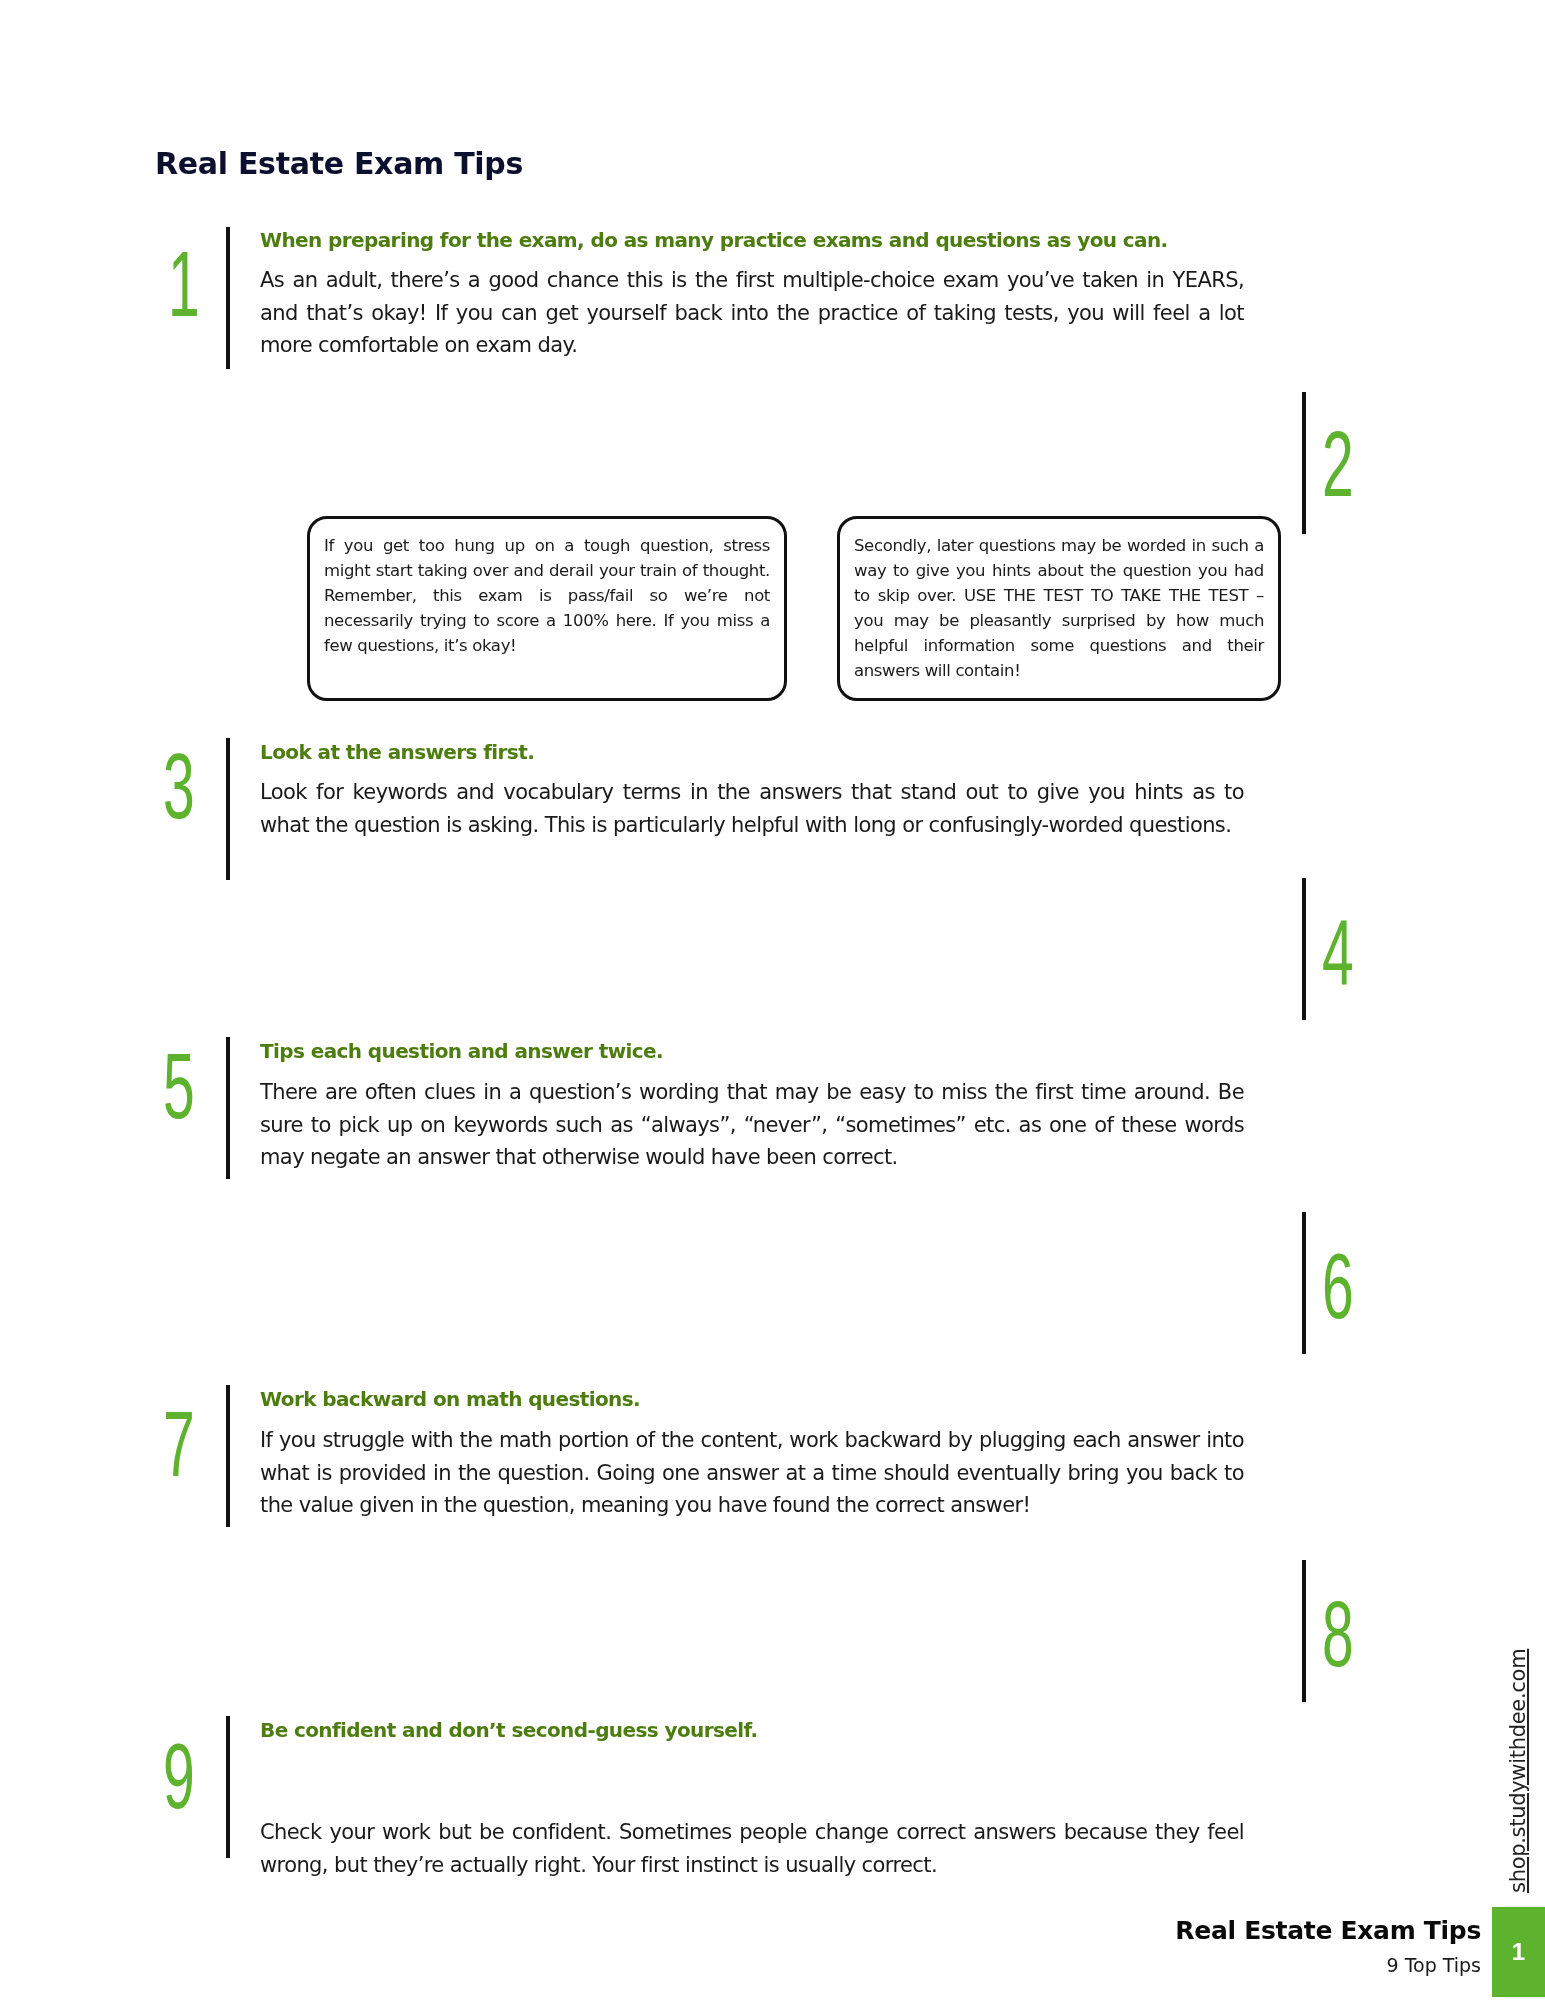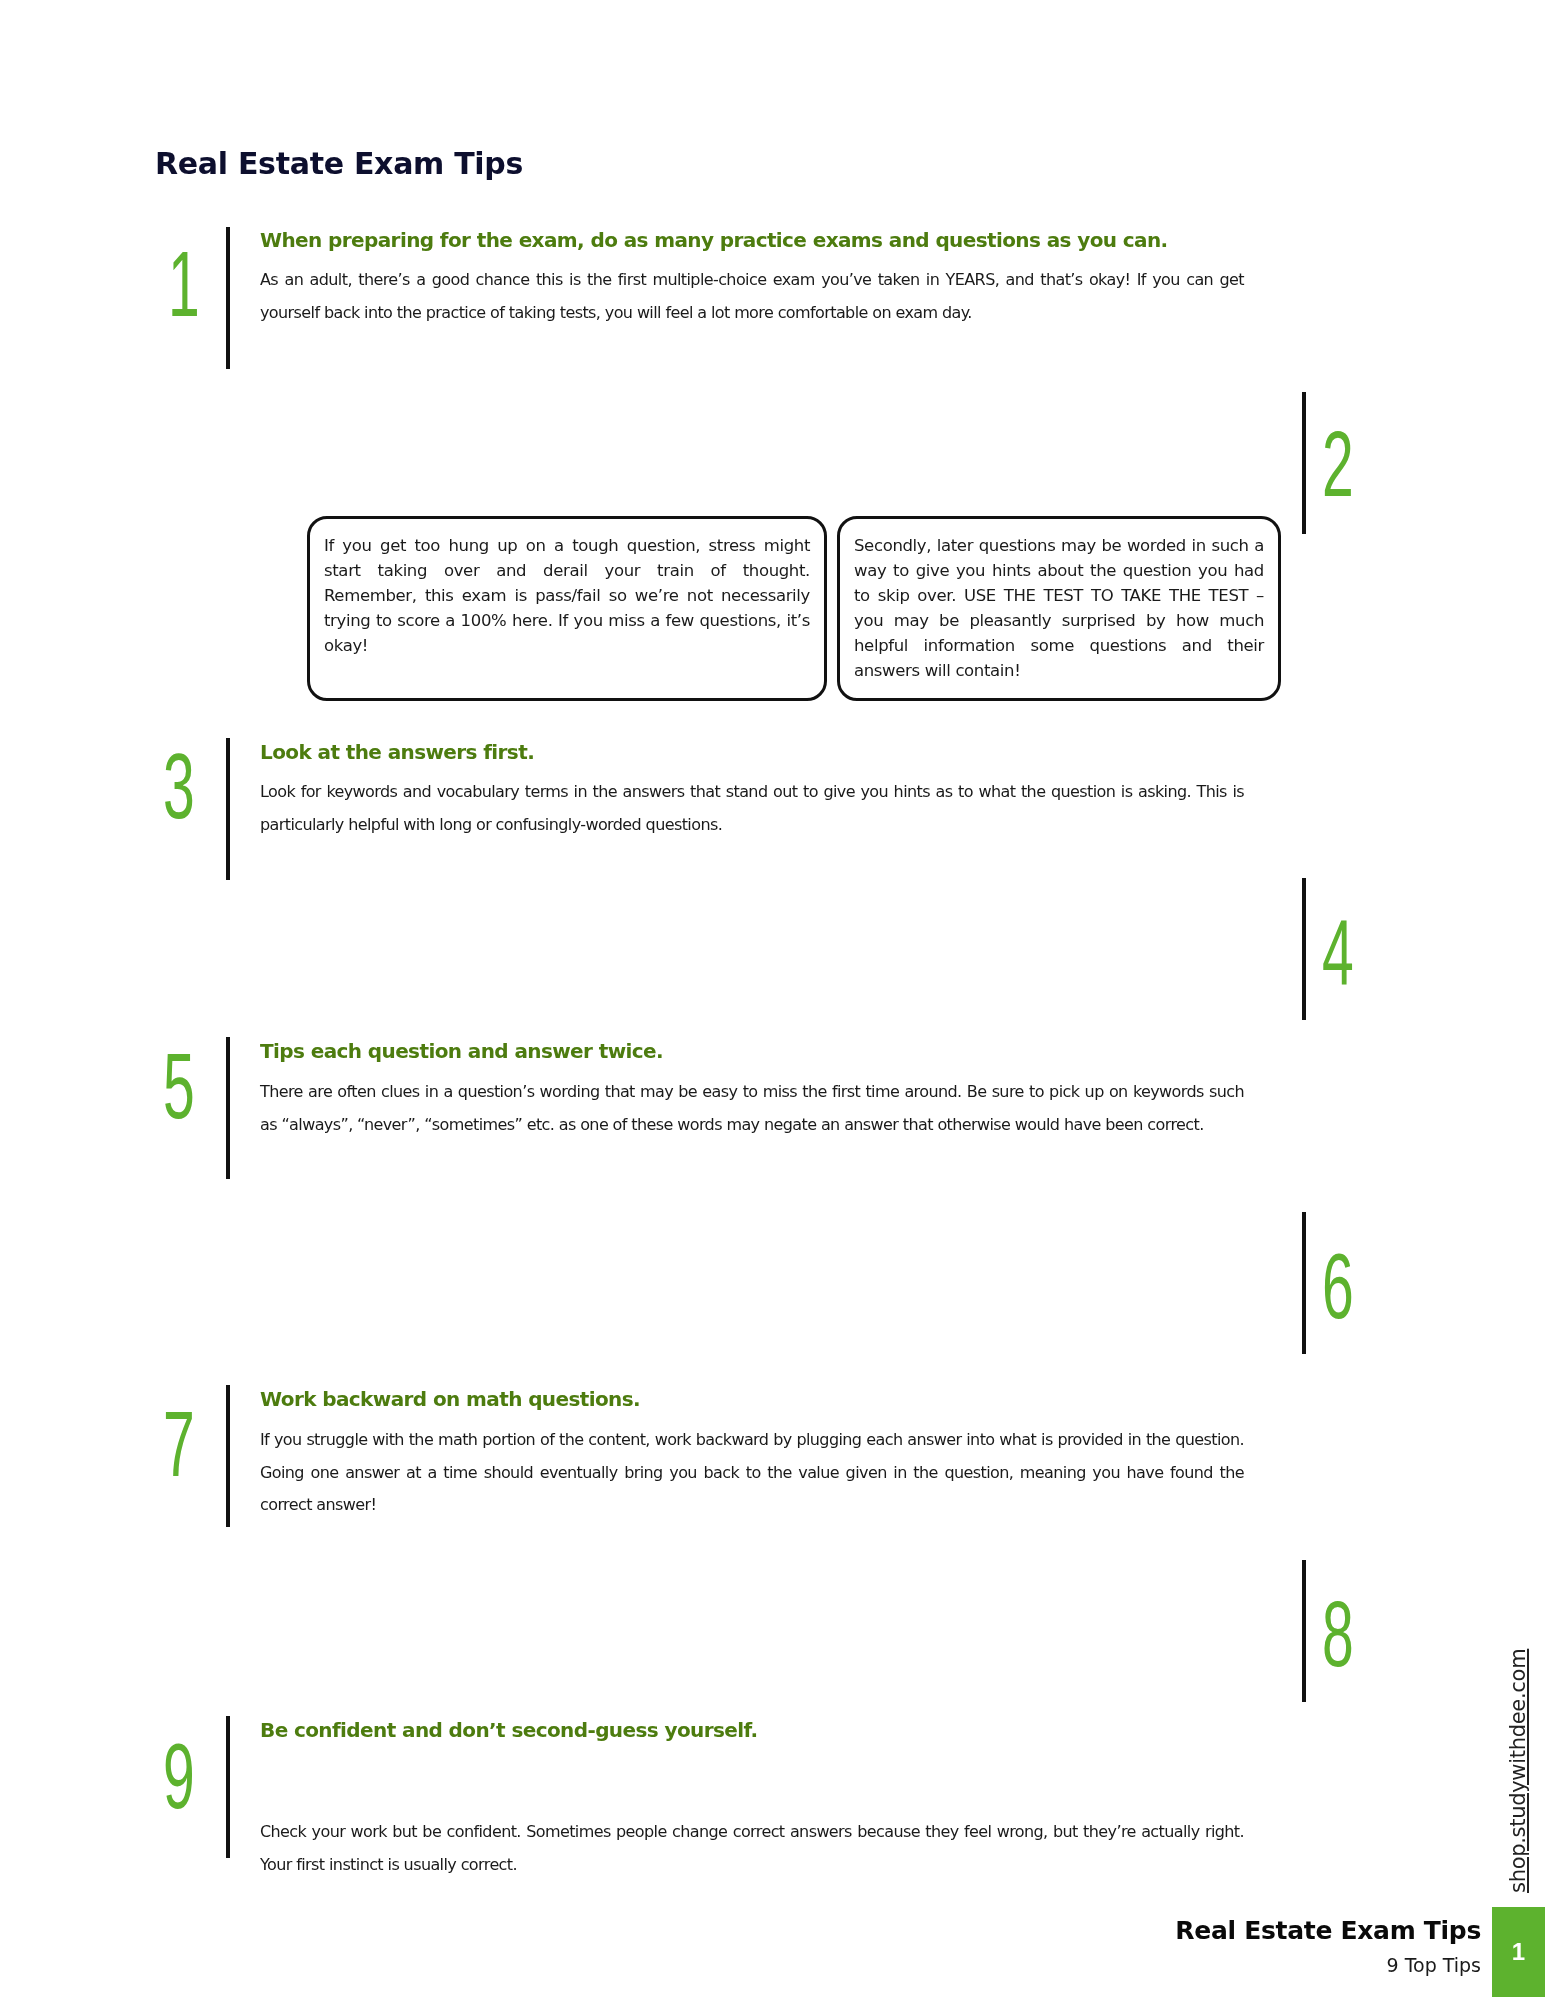--- a/index.html
+++ b/index.html
@@ -9,21 +9,21 @@
     font-family: "DejaVu Sans", sans-serif; font-weight: bold; font-size: 30px;
     letter-spacing: -0.3px; color: #0d0f2e; }
   .tip { position: absolute; }
   .bar { position: absolute; width: 4px; background: #111; }
   .num { position: absolute; font-family: "Liberation Sans Narrow", "Liberation Sans", sans-serif;
     font-size: 92px; line-height: 92px; color: #5db22e; transform: scaleX(0.62);
     transform-origin: left top; font-weight: normal; }
   .tip-head { position: absolute; font-family: "DejaVu Sans", sans-serif; font-weight: bold;
     font-size: 20px; letter-spacing: -0.6px; color: #4d7c0f; white-space: nowrap; }
   .tip-body { position: absolute; font-family: "DejaVu Sans", sans-serif;
-    font-size: 16px; line-height: 32.5px; letter-spacing: -0.6px; color: #1a1a1a; }
+    font-size: 21px; line-height: 32.5px; letter-spacing: -0.6px; color: #1a1a1a; }
   .left .tip-body { text-align: justify; }
   .box { position: absolute; border: 3.5px solid #111; border-radius: 20px;
     box-sizing: border-box; padding: 14px 14px 10px 14px;
     font-family: "DejaVu Sans", sans-serif; font-size: 16.5px; line-height: 25px;
     letter-spacing: -0.35px; text-align: justify; color: #1a1a1a; }
   .footer-title { position: absolute; right: 64px; top: 1916px; font-family: "DejaVu Sans", sans-serif;
     font-weight: bold; font-size: 25px; letter-spacing: -0.3px; color: #0a0a0a; white-space: nowrap; }
   .footer-sub { position: absolute; right: 64px; top: 1954px; font-family: "DejaVu Sans", sans-serif;
     font-size: 19px; color: #1a1a1a; white-space: nowrap; }
   .page-badge { position: absolute; left: 1492px; top: 1907px; width: 53px; height: 90px;
@@ -42,21 +42,21 @@
   <div class="num" style="left:168px; top:238px;">1</div>
   <div class="bar" style="left:226px; top:227px; height:142px;"></div>
   <div class="tip-head" style="left:260px; top:228px;">When preparing for the exam, do as many practice exams and questions as you can.</div>
   <div class="tip-body" style="left:260px; top:264px; width:984px;">As an adult, there’s a good chance this is the first multiple-choice exam you’ve taken in YEARS, and that’s okay! If you can get yourself back into the practice of taking tests, you will feel a lot more comfortable on exam day.</div>
 </section>
 
 <section class="tip right">
 
   <div class="bar" style="left:1302px; top:392px; height:142px;"></div>
   <div class="num" style="left:1322px; top:418px;">2</div>
-  <div class="box" style="left:307px; top:516px; width:520px; height:185px;">If you get too hung up on a tough question, stress might start taking over and derail your train of thought. Remember, this exam is pass/fail so we’re not necessarily trying to score a 100% here. If you miss a few questions, it’s okay!</div>
+  <div class="box" style="left:307px; top:516px; width:480px; height:185px;">If you get too hung up on a tough question, stress might start taking over and derail your train of thought. Remember, this exam is pass/fail so we’re not necessarily trying to score a 100% here. If you miss a few questions, it’s okay!</div>
   <div class="box" style="left:837px; top:516px; width:444px; height:185px;">Secondly, later questions may be worded in such a way to give you hints about the question you had to skip over. USE THE TEST TO TAKE THE TEST – you may be pleasantly surprised by how much helpful information some questions and their answers will contain!</div>
 </section>
 
 <section class="tip left">
   <div class="num" style="left:163px; top:740px;">3</div>
   <div class="bar" style="left:226px; top:738px; height:142px;"></div>
   <div class="tip-head" style="left:260px; top:740px;">Look at the answers first.</div>
   <div class="tip-body" style="left:260px; top:776px; width:984px;">Look for keywords and vocabulary terms in the answers that stand out to give you hints as to what the question is asking. This is particularly helpful with long or confusingly-worded questions.</div>
 </section>
 

